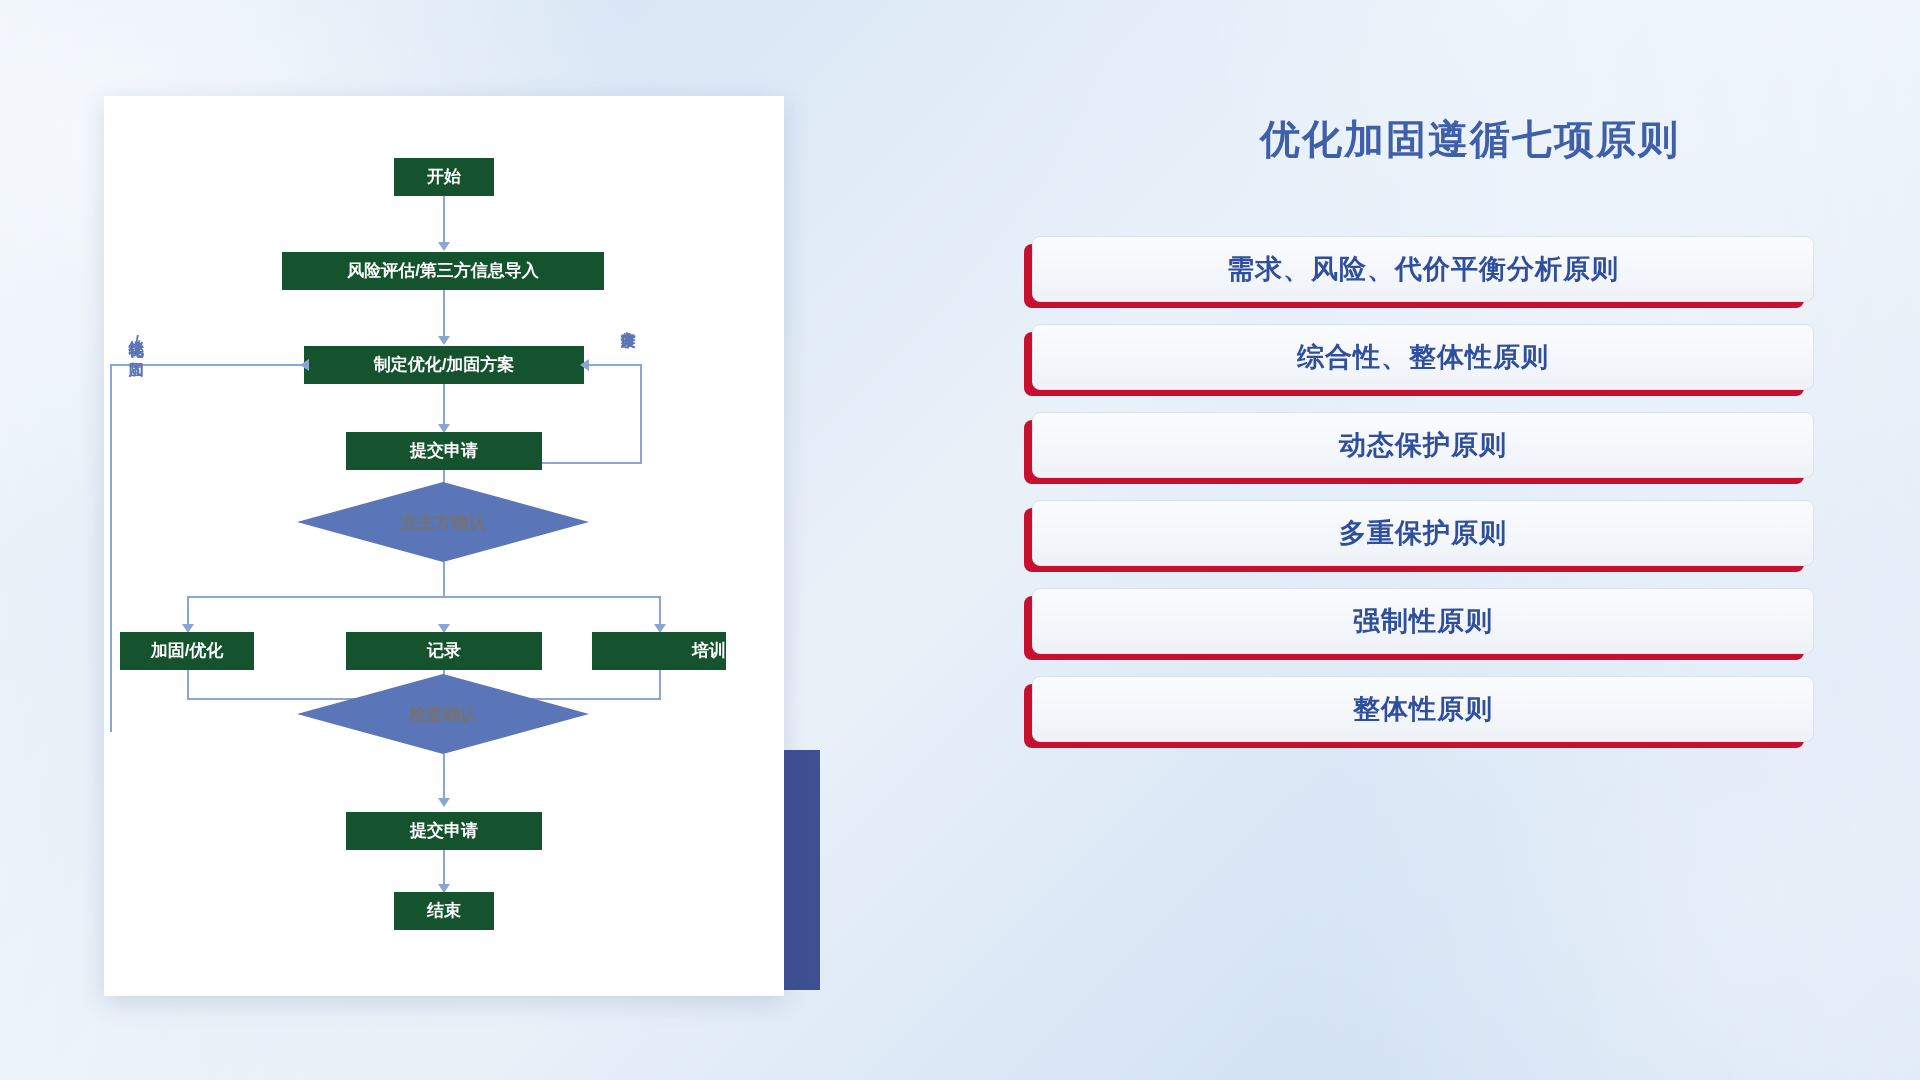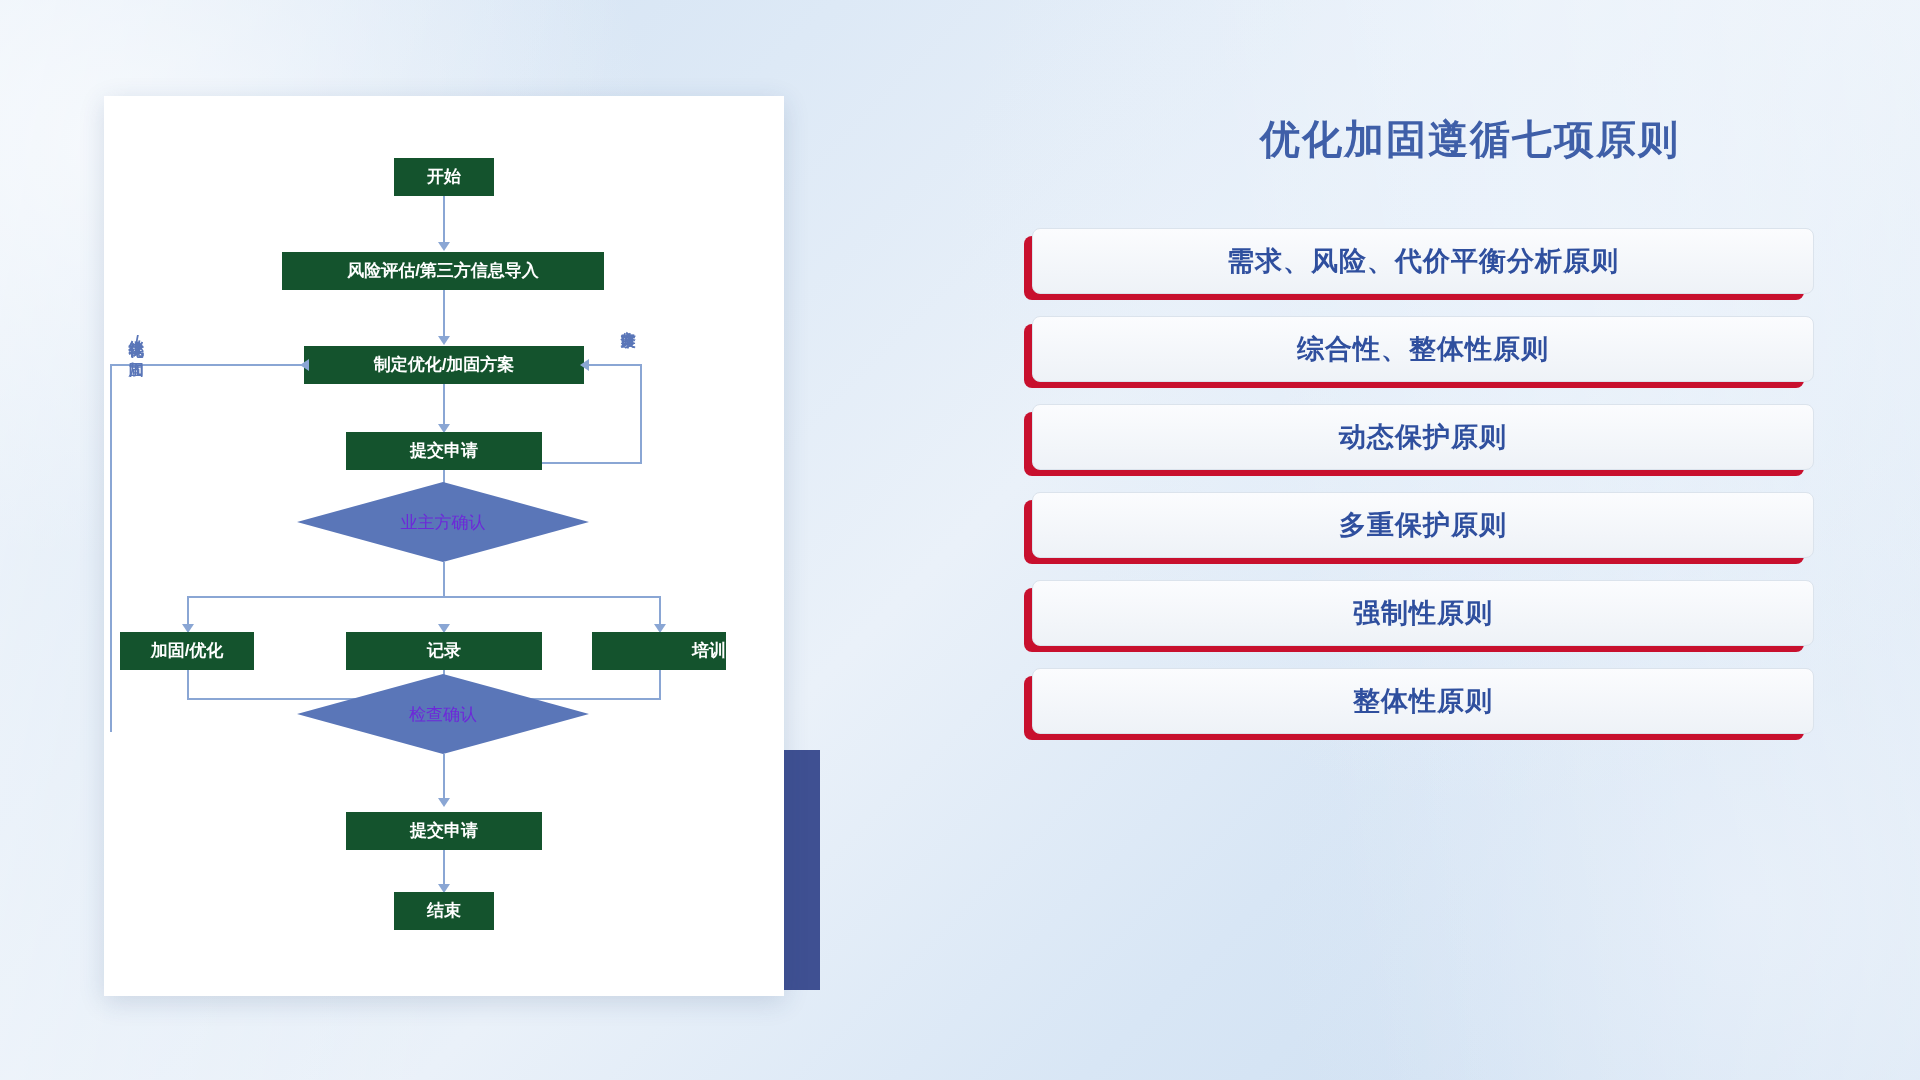--- a/index.html
+++ b/index.html
@@ -21,40 +21,40 @@
 
   
   .shadow-block{position:absolute;left:640px;top:750px;width:180px;height:240px;background:#3f5092;}
   .card{position:absolute;left:104px;top:96px;width:680px;height:900px;background:#ffffff;
         box-shadow:0 6px 24px rgba(40,70,120,0.16);}
   .fc{position:absolute;inset:0;}
 
   .node{position:absolute;background:#14532d;color:#ffffff;font-size:17px;font-weight:700;
         display:flex;align-items:center;justify-content:center;text-align:center;line-height:1.2;}
   .node.sm{height:38px;}
-  .diamond{position:absolute;color:#6d28d9;font-size:17px;font-weight:400;
+  .diamond{position:absolute;color:#737373;font-size:17px;font-weight:700;
            display:flex;align-items:center;justify-content:center;}
   .diamond .dshape{position:absolute;inset:0;background:#5a76b8;
            clip-path:polygon(50% 0,100% 50%,50% 100%,0 50%);}
   .diamond span{position:relative;z-index:2;}
 
   .ln{position:absolute;background:#8aa6d4;}
   .lnv{width:2px;}
   .lnh{height:2px;}
   .arrow{position:absolute;width:0;height:0;border-left:6px solid transparent;border-right:6px solid transparent;
          border-top:9px solid #8aa6d4;}
   .arrow-l{position:absolute;width:0;height:0;border-top:6px solid transparent;border-bottom:6px solid transparent;
          border-right:9px solid #8aa6d4;}
   .vtext{position:absolute;color:#5a76b8;font-size:15px;font-weight:700;
          writing-mode:vertical-rl;text-orientation:upright;letter-spacing:1px;line-height:1.15;}
 
   
   .right-title{position:absolute;left:1150px;top:112px;width:640px;text-align:center;
         font-size:40px;font-weight:800;color:#3f5fa8;letter-spacing:2px;}
-  .pill-list{position:absolute;left:1024px;top:228px;width:800px;}
+  .pill-list{position:absolute;left:1024px;top:236px;width:800px;}
   .pill{position:relative;height:68px;margin-bottom:20px;}
   .pill .red{position:absolute;left:0;top:8px;width:780px;height:64px;background:#c8102e;border-radius:8px;}
   .pill .face{position:absolute;left:8px;top:0;width:780px;height:64px;border-radius:8px;
         background:linear-gradient(180deg,#fbfcfe 0%,#eef2f7 100%);
         border:1px solid #dbe3ec;
         display:flex;align-items:center;justify-content:center;
         font-size:27px;font-weight:700;color:#2f4f9e;letter-spacing:1px;}
 </style>
 </head>
 <body>

